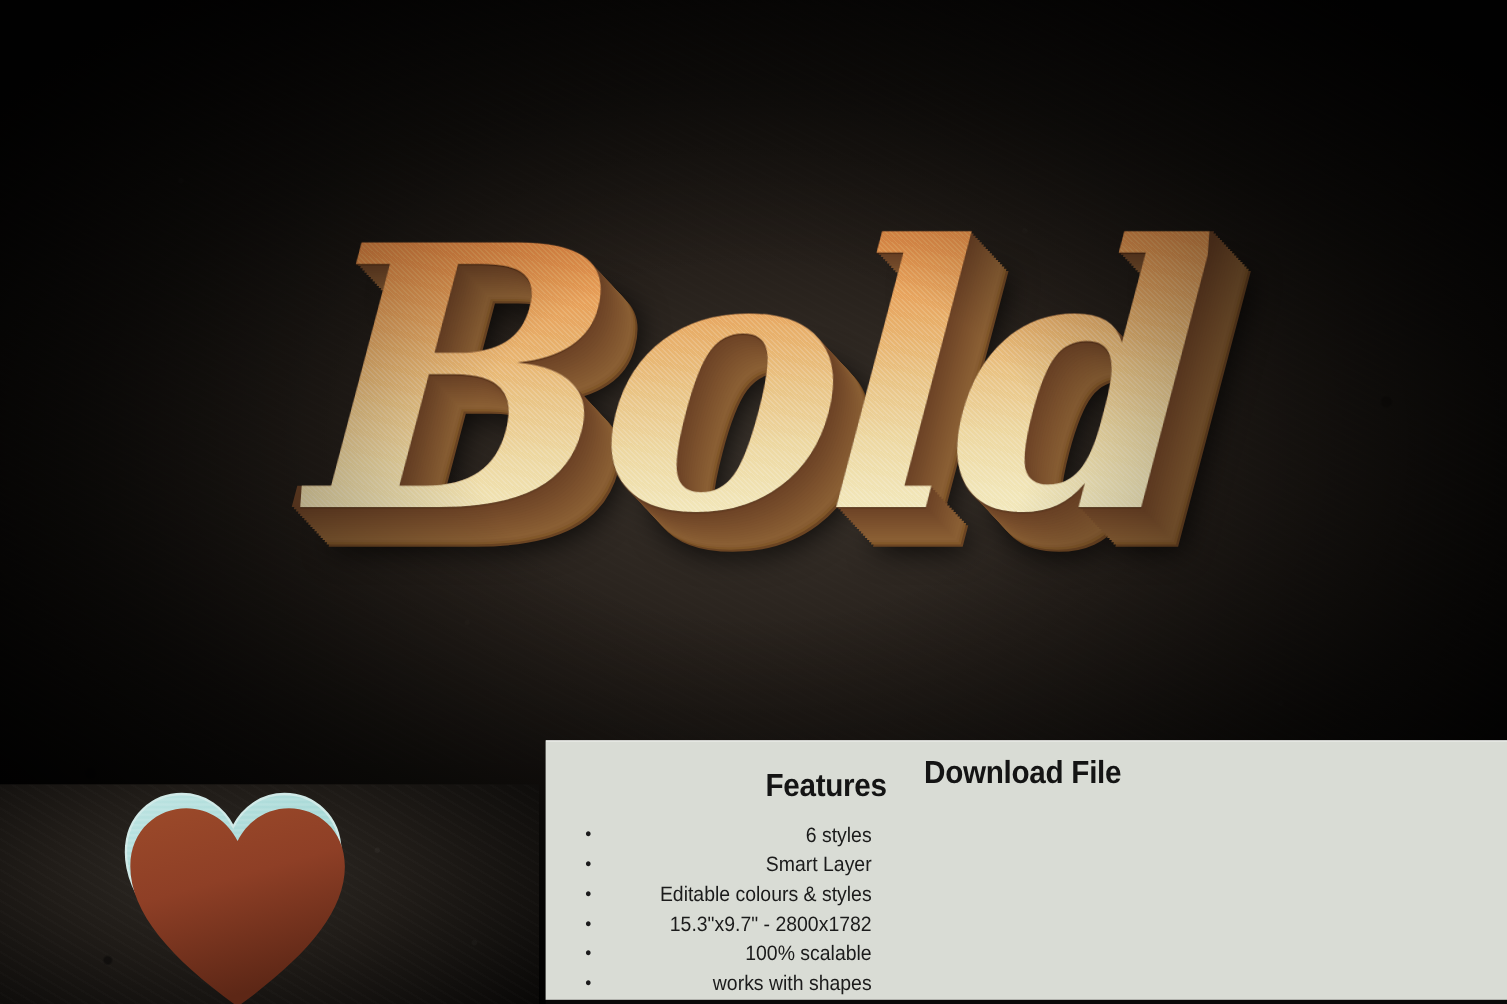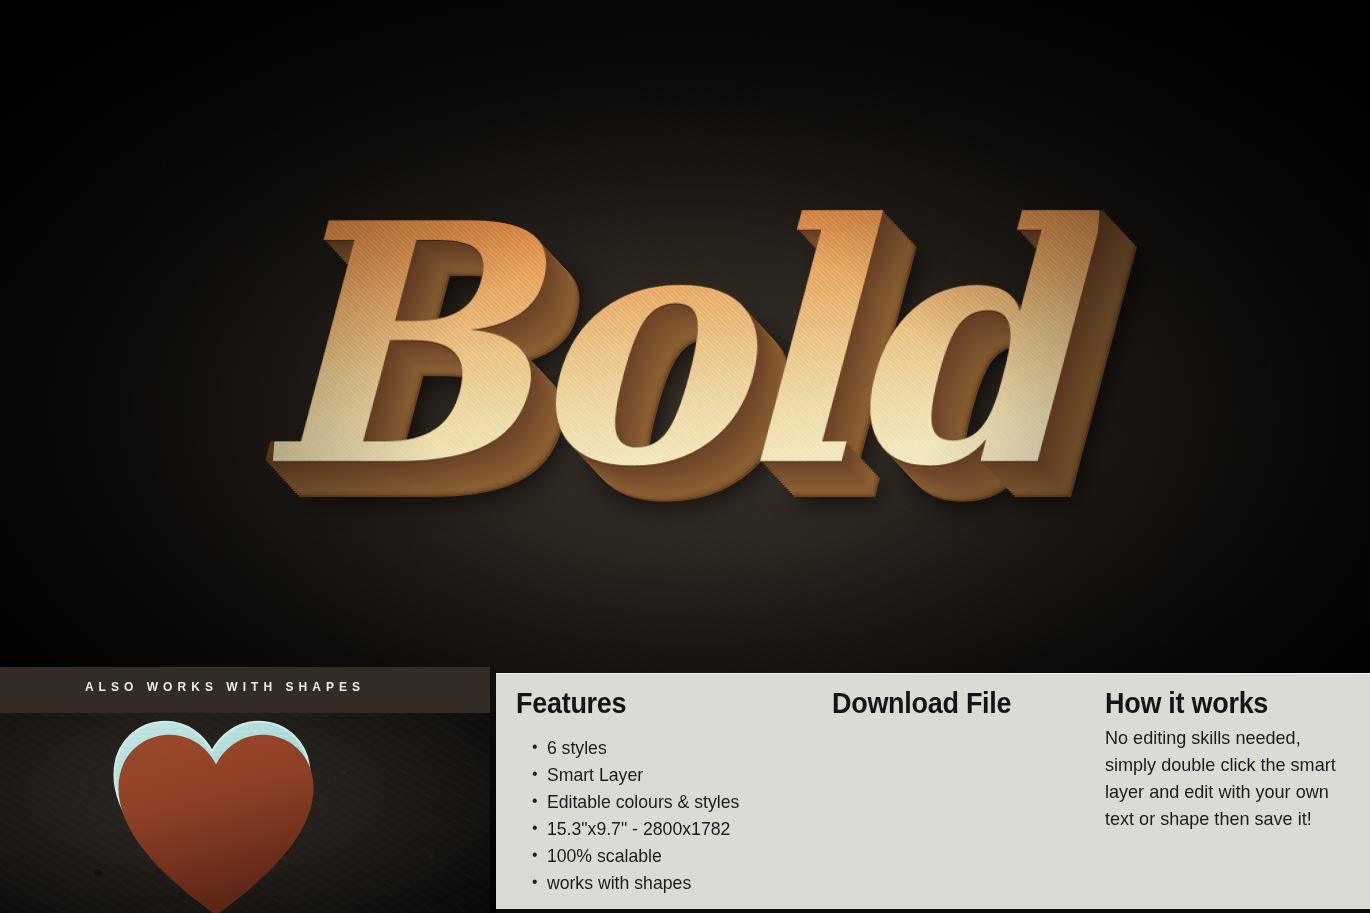--- a/index.html
+++ b/index.html
@@ -192,21 +192,21 @@
     top: 673px;
     width: 874px;
     height: 236px;
     background: #d9dcd5;
     box-shadow: inset 0 1px 0 rgba(255,255,255,.65);
     display: flex;
   }
   .info-col {
     position: relative;
   }
-  .col-features  { width: 312px; padding: 16px 0 0 20px; }
+  .col-features  { width: 312px; padding: 28px 0 0 20px; text-align: right; }
   .col-download  { width: 270px; padding: 16px 0 16px 12px; }
   .col-how       { width: 272px; padding: 16px 0 0 10px; }
 
   .col-heading {
     font-family: "Liberation Sans", sans-serif;
     font-weight: bold;
     font-size: 29px;
     line-height: 1.0;
     color: #141414;
     letter-spacing: -.01em;
@@ -269,23 +269,20 @@
     <div class="hero-word">
       <span class="hero-extrude">Bold</span>
       <span class="hero-face">Bold</span>
       <span class="hero-grain">Bold</span>
     </div>
   </div>
 
   <div class="vignette"></div>
 
   <div class="shapes-panel">
-    <div class="shapes-label-bar">
-      <div class="shapes-label">ALSO WORKS WITH SHAPES</div>
-    </div>
     <div class="shapes-stage">
       <div class="heart-wrap">
         <div class="heart-side">
           <svg viewBox="0 0 100 100" width="212" height="212" aria-hidden="true">
             <defs>
               <linearGradient id="sideGrad" x1="0" y1="0" x2="0.3" y2="1">
                 <stop offset="0%" stop-color="#9c4a2a"></stop>
                 <stop offset="45%" stop-color="#8e3f26"></stop>
                 <stop offset="100%" stop-color="#5d2716"></stop>
               </linearGradient>
@@ -326,22 +323,18 @@
         <li>15.3"x9.7" - 2800x1782</li>
         <li>100% scalable</li>
         <li>works with shapes</li>
       </ul>
     </div>
 
     <div class="info-col col-download">
       <h2 class="col-heading">Download File</h2>
     </div>
 
-    <div class="info-col col-how">
-      <h2 class="col-heading">How it works</h2>
-      <p class="col-body">No editing skills needed, simply double click the smart layer and edit with your own text or shape then save it!</p>
-    </div>
 
   </div>
 
   <div class="panel-foot"></div>
 
 </div>
 
 </body></html>

